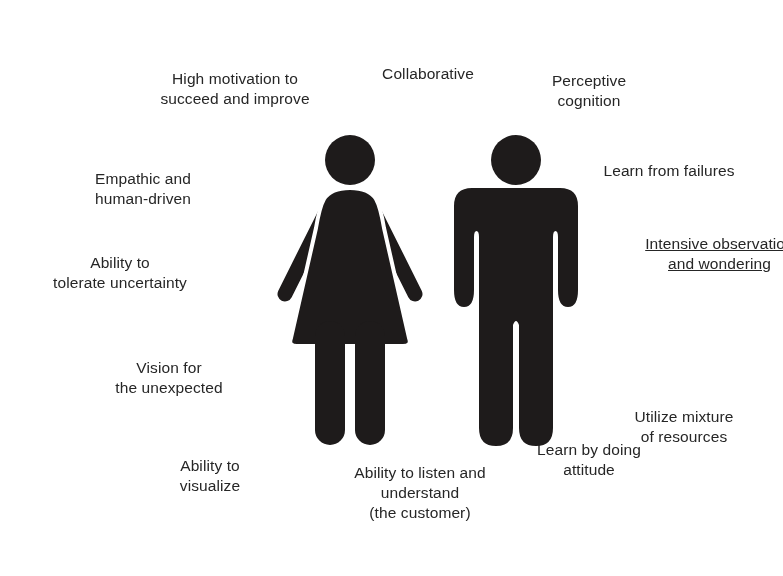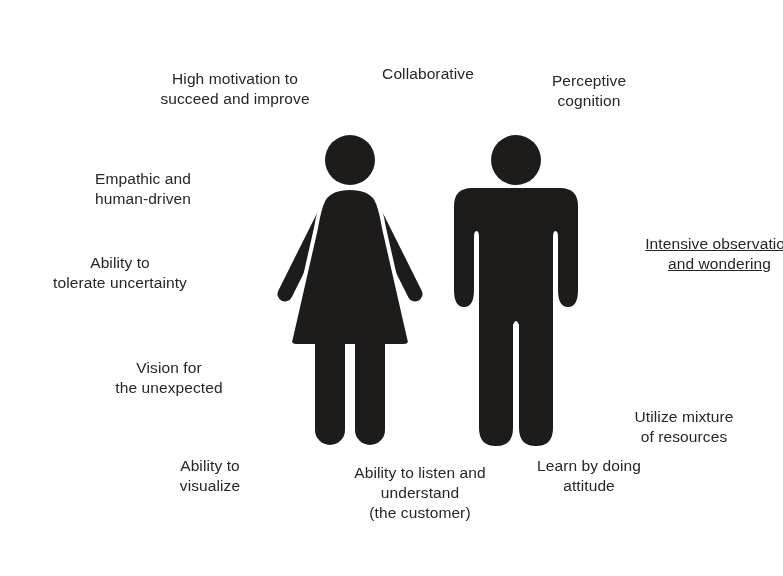--- a/index.html
+++ b/index.html
@@ -33,38 +33,39 @@
   .l-perceptive      { left: 477px; top: 71px;  width: 160px; }
   .l-empathic        { left: 21px;  top: 169px; width: 180px; }
   .l-learn-failures  { left: 537px; top: 161px; width: 200px; }
   .l-tolerate        { left: 0px;   top: 253px; width: 176px; }
   .l-intensive       { left: 600px; top: 234px; width: 175px; }
   .l-vision          { left: 47px;  top: 358px; width: 180px; }
   .l-take-risks      { left: 567px; top: 325px; width: 200px; }
   .l-utilize         { left: 562px; top: 407px; width: 180px; }
   .l-visualize       { left: 88px;  top: 456px; width: 180px; }
   .l-listen          { left: 288px; top: 463px; width: 200px; text-align: center; }
-  .l-learn-doing     { left: 467px; top: 456px; width: 180px; }
+  .l-learn-doing     { left: 467px; top: 440px; width: 180px; }
 
   .figure-svg { position: absolute; display: block; }
   .f-woman { left: 240px; top: 130px; width: 156px; height: 322px; }
   .f-man   { left: 408px; top: 130px; width: 152px; height: 322px; }
 </style>
 </head>
 <body>
 
 <div id="canvas">
 
   <div class="label l-high-motivation">High motivation to
 succeed and improve</div>
   <div class="label l-collaborative">Collaborative</div>
   <div class="label l-perceptive">Perceptive
 cognition</div>
   <div class="label l-empathic">Empathic and
 human-driven</div>
+  <div class="label l-learn-failures">Learn from failures</div>
   <div class="label l-tolerate">Ability to
 tolerate uncertainty</div>
   <div class="label l-intensive align-left">Intensive observation
 and wondering</div>
   <div class="label l-vision">Vision for
 the unexpected</div>
   <div class="label l-utilize">Utilize mixture
 of resources</div>
   <div class="label l-visualize">Ability to
 visualize</div>

